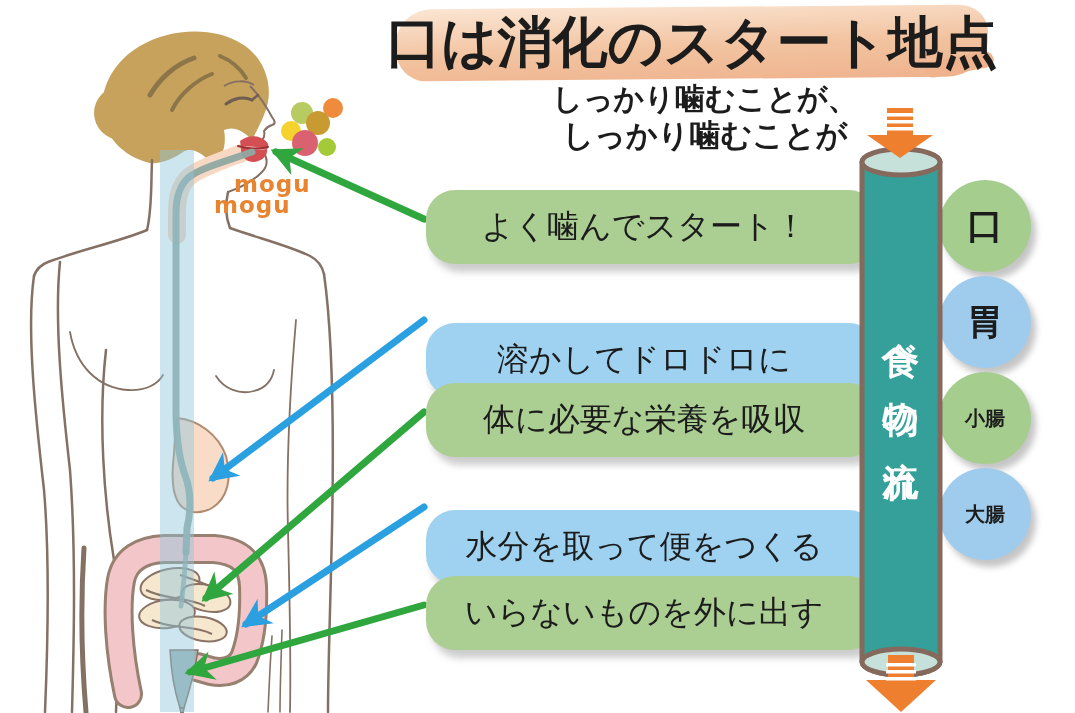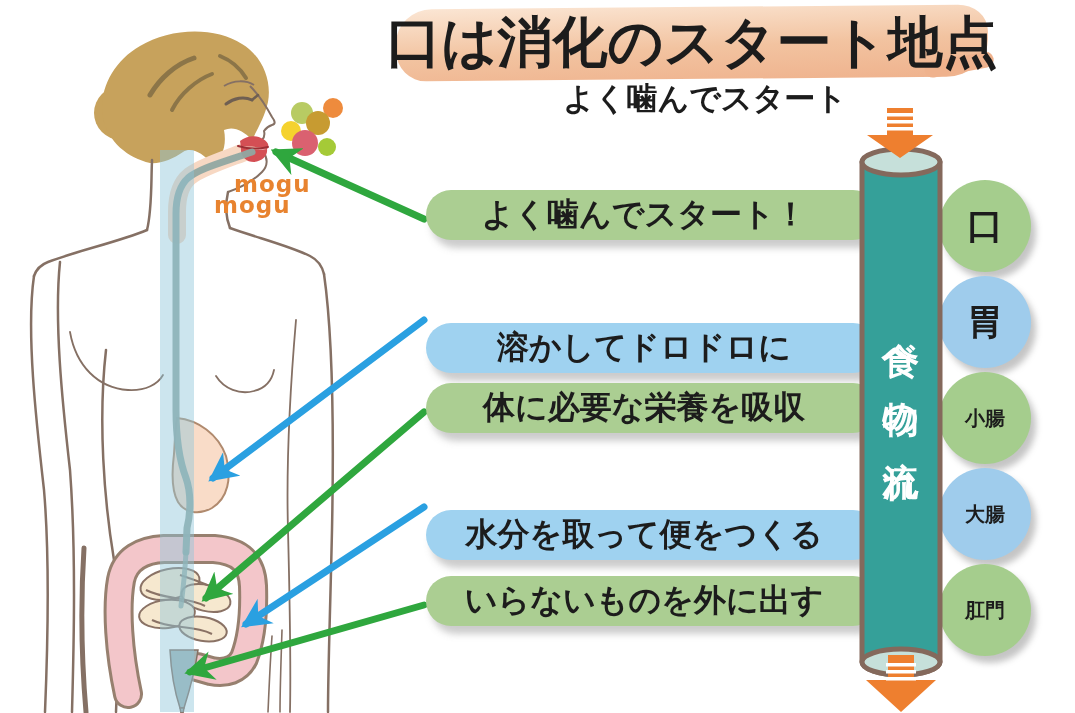--- a/index.html
+++ b/index.html
@@ -34,23 +34,23 @@
 
   
   .mogu{
     left:214px;top:174px;z-index:4;color:var(--c-mogu-orange);
     font-size:23px;font-weight:bold;line-height:21px;letter-spacing:1px;
   }
   .mogu .m1{margin-left:20px;}
 
   
   .pill{
-    left:426px;width:452px;height:50px;border-radius:29px;z-index:3;
-    display:flex;align-items:center;justify-content:center;
-    font-size:32px;font-weight:700;white-space:nowrap;padding-right:16px;box-sizing:border-box;
+    left:426px;width:452px;height:74px;border-radius:29px;z-index:3;
+    display:flex;align-items:center;justify-content:center;
+    font-size:32px;font-weight:400;white-space:nowrap;padding-right:16px;box-sizing:border-box;
     box-shadow:5px 8px 7px rgba(110,110,110,.35);
   }
   .pill.green{background:var(--c-pill-green);}
   .pill.blue{background:var(--c-pill-blue);margin-top:32px;}
 
   
   .organ{
     left:939px;width:92px;height:92px;border-radius:50%;z-index:5;
     display:flex;align-items:center;justify-content:center;
     font-size:20px;font-weight:600;white-space:nowrap;
@@ -171,21 +171,22 @@
     <line x1="424" y1="219" x2="276" y2="152" stroke="var(--c-arrow-green)" stroke-width="7" stroke-linecap="round" marker-end="url(#mg)"></line>
     <line x1="424" y1="320" x2="213" y2="478" stroke="var(--c-arrow-blue)" stroke-width="7" stroke-linecap="round" marker-end="url(#mb)"></line>
     <line x1="424" y1="412" x2="206" y2="598" stroke="var(--c-arrow-green)" stroke-width="7" stroke-linecap="round" marker-end="url(#mg)"></line>
     <line x1="424" y1="507" x2="246" y2="624" stroke="var(--c-arrow-blue)" stroke-width="7" stroke-linecap="round" marker-end="url(#mb)"></line>
     <line x1="424" y1="605" x2="190" y2="672" stroke="var(--c-arrow-green)" stroke-width="7" stroke-linecap="round" marker-end="url(#mg)"></line>
   </svg>
 
   <div class="abs title-hl"></div>
   <div class="abs page-title">口は消化のスタート地点</div>
   <div class="abs subtitle">
-    <div class="l2">よく噛んでスタート</div>
+    <div class="l1">しっかり噛むことが、</div>
+    <div class="l2">しっかり噛むことが</div>
   </div>
 
   <div class="abs mogu">
     <div class="m1">mogu</div>
     <div class="m2">mogu</div>
   </div>
 
   <div class="abs pill green" style="top:190px">よく噛んでスタート！</div>
   <div class="abs pill blue" style="top:291px">溶かしてドロドロに</div>
   <div class="abs pill blue" style="top:478px">水分を取って便をつくる</div>
@@ -213,15 +214,14 @@
       <rect x="46" y="575" width="30" height="3.5" fill="#fff"></rect>
       <rect x="46" y="582" width="30" height="3.5" fill="#fff"></rect>
     </g>
   </svg>
   <div class="abs tube-label">食べ物の流れ</div>
 
   <div class="abs organ green big" style="top:180px">口</div>
   <div class="abs organ blue big" style="top:276px">胃</div>
   <div class="abs organ green" style="top:372px">小腸</div>
   <div class="abs organ blue" style="top:468px">大腸</div>
-  <div class="abs organ green" style="top:564px">肛門</div>
 
 </div>
 
 </body></html>

